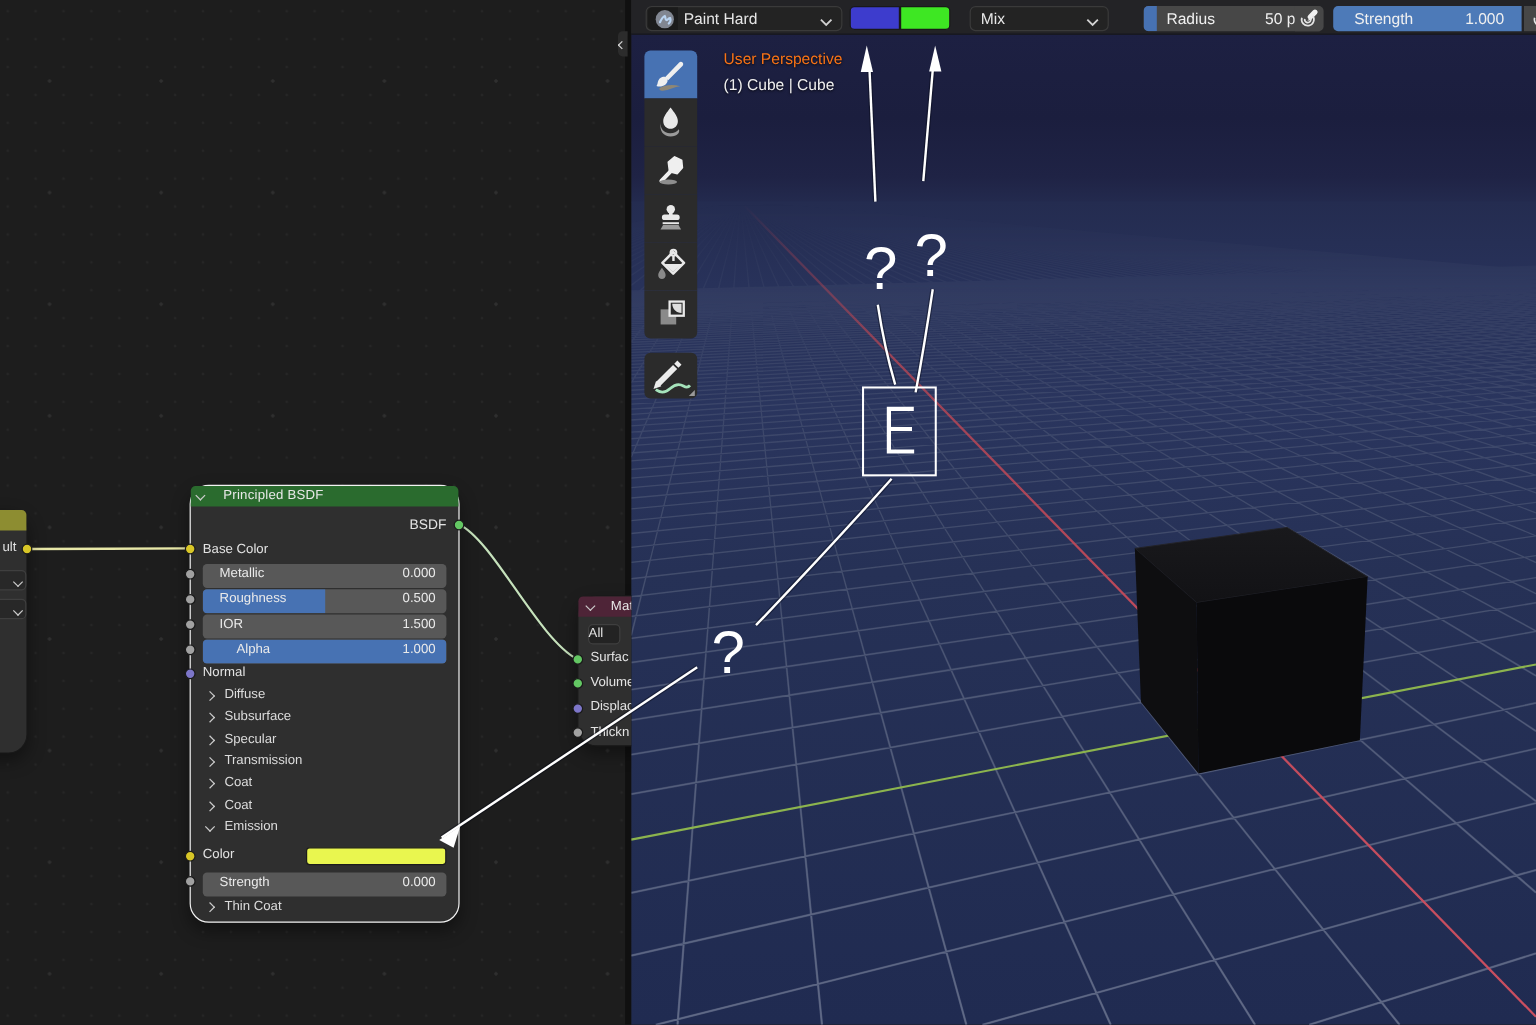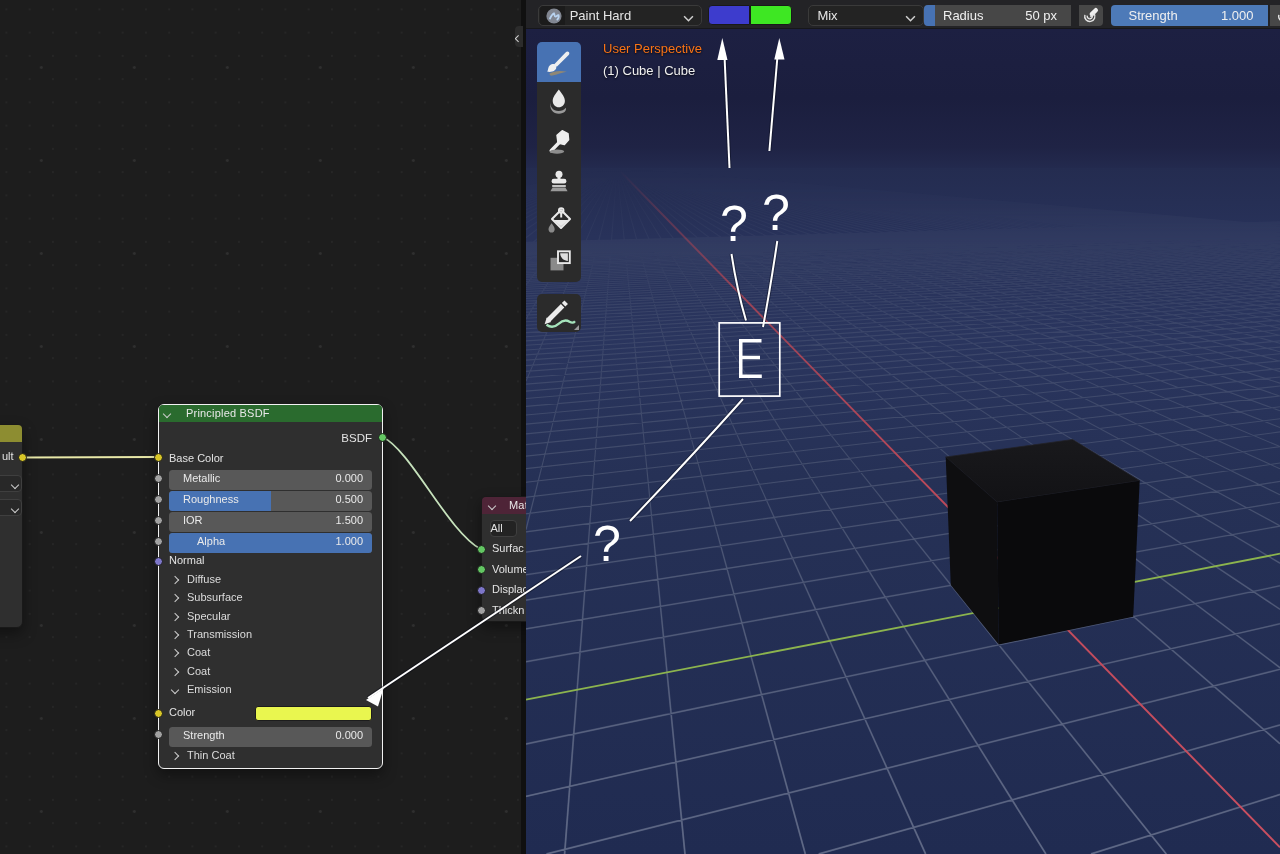--- a/index.html
+++ b/index.html
@@ -2,21 +2,21 @@
 <html><head><meta charset="utf-8"><style>*{margin:0;padding:0;box-sizing:border-box;-webkit-font-smoothing:antialiased}
 html,body{width:1280px;height:854px;overflow:hidden;background:#1d1d1d;font-family:"Liberation Sans",sans-serif}
 #app{position:relative;width:1280px;height:854px}
 .lay{position:absolute;left:0;top:0}
 .ne{position:absolute;left:0;top:0;width:526px;height:854px;overflow:hidden;
 background-color:#1d1d1d;
 background-image:radial-gradient(circle,#2f2f2f 1.2px,transparent 1.6px),radial-gradient(circle,#262626 1px,transparent 1.4px);
 background-size:93px 93px,23.25px 23.25px;background-position:87.8px 21px,18.05px 21px}
 .ne::after{content:"";position:absolute;right:0px;top:0;width:5px;height:854px;background:#101010}
 .netab{position:absolute;left:515px;top:26px;width:8px;height:21px;background:#2c2c2c;border-radius:4px 0 0 4px;z-index:3;overflow:hidden}
-.node{position:absolute;background:#2f2f2f;border:1.5px solid #f2f2f2;border-radius:6px;box-shadow:0 6px 14px rgba(0,0,0,.4)}
+.node{position:absolute;background:#2f2f2f;border:1.5px solid #f2f2f2;border-radius:16px;box-shadow:0 6px 14px rgba(0,0,0,.4)}
 .node.active{}
 .nhead{height:17px;border-radius:4px 4px 0 0;color:#e8e8e8;font-size:11px;line-height:17px;letter-spacing:.2px}
 .outlbl{position:absolute;right:10px;top:27px;color:#e3e3e3;font-size:11.5px}
 .inlbl{position:absolute;left:10px;color:#e3e3e3;font-size:11px}
 .nlbl{position:absolute;color:#e3e3e3;font-size:11px;z-index:2}
 .sl{position:absolute;height:20px;background:#585858;border-radius:3.5px;overflow:hidden;font-size:11px;color:#eaeaea;z-index:2}
 .sl .fill{position:absolute;left:0;top:0;bottom:0;background:#4772b3}
 .sl .ll{position:absolute;top:1.5px}
 .sl .lv{position:absolute;right:9px;top:1.5px}
 .crow{position:absolute;color:#dcdcdc;font-size:11px;z-index:2;white-space:nowrap}
@@ -192,21 +192,21 @@
             <circle cx="12" cy="10" r="7.6" fill="#818691"></circle>
             <path d="M8 12.5 C9.5 9.5 10.5 7.8 12 7.4 C12.8 8.6 12.2 10.4 13.4 10.7 C14.6 11 15.2 8.8 16.5 9.1 C17 10.4 16.6 12.3 15.3 13.6" fill="none" stroke="#b9d3f0" stroke-width="1.8" stroke-linecap="round"></path>
           </svg></div><span style="margin-left:31px">Paint Hard</span><span class="ddc"><svg viewBox="0 0 10 6" width="11" height="7">
             <path d="M1 1l4 4 4-4" stroke="#d0d0d0" stroke-width="1.4" fill="none"></path>
           </svg></span></div>
 <div class="sw" style="left:182.4px;background:#3d3ccd;border-radius:4px 0 0 4px"></div>
 <div class="sw" style="left:224.2px;background:#3ee723;border-radius:0 4px 4px 0"></div>
 <div class="dd" style="left:282.4px;width:116px"><span style="margin-left:8px">Mix</span><span class="ddc"><svg viewBox="0 0 10 6" width="11" height="7">
             <path d="M1 1l4 4 4-4" stroke="#d0d0d0" stroke-width="1.4" fill="none"></path>
           </svg></span></div>
-<div class="rs" style="left:398px;width:147px">
+<div class="rs" style="left:427px;width:147px">
         <div class="rsf" style="width:11px"></div>
         <span class="rl">Radius</span>
         <span class="rv">50 px</span>
       </div>
 <div class="pb" style="left:552.5px;width:24px"><svg viewBox="0 0 20 20" width="19" height="19">
           <path d="M11.4 8.6 L15.6 4.4" stroke="#efefef" stroke-width="4.6" stroke-linecap="round"></path>
           <path d="M8.9 12.1 L11.8 8.3 L13.2 10.4 Z" fill="#efefef"></path>
           <path d="M4.1 9.3 A5.4 5.4 0 1 0 13.6 7.6" fill="none" stroke="#e4e4e4" stroke-width="1.5"></path>
           <path d="M6.6 10.2 A2.7 2.7 0 1 0 11.4 9.2" fill="none" stroke="#e4e4e4" stroke-width="1.5"></path>
         </svg></div>

